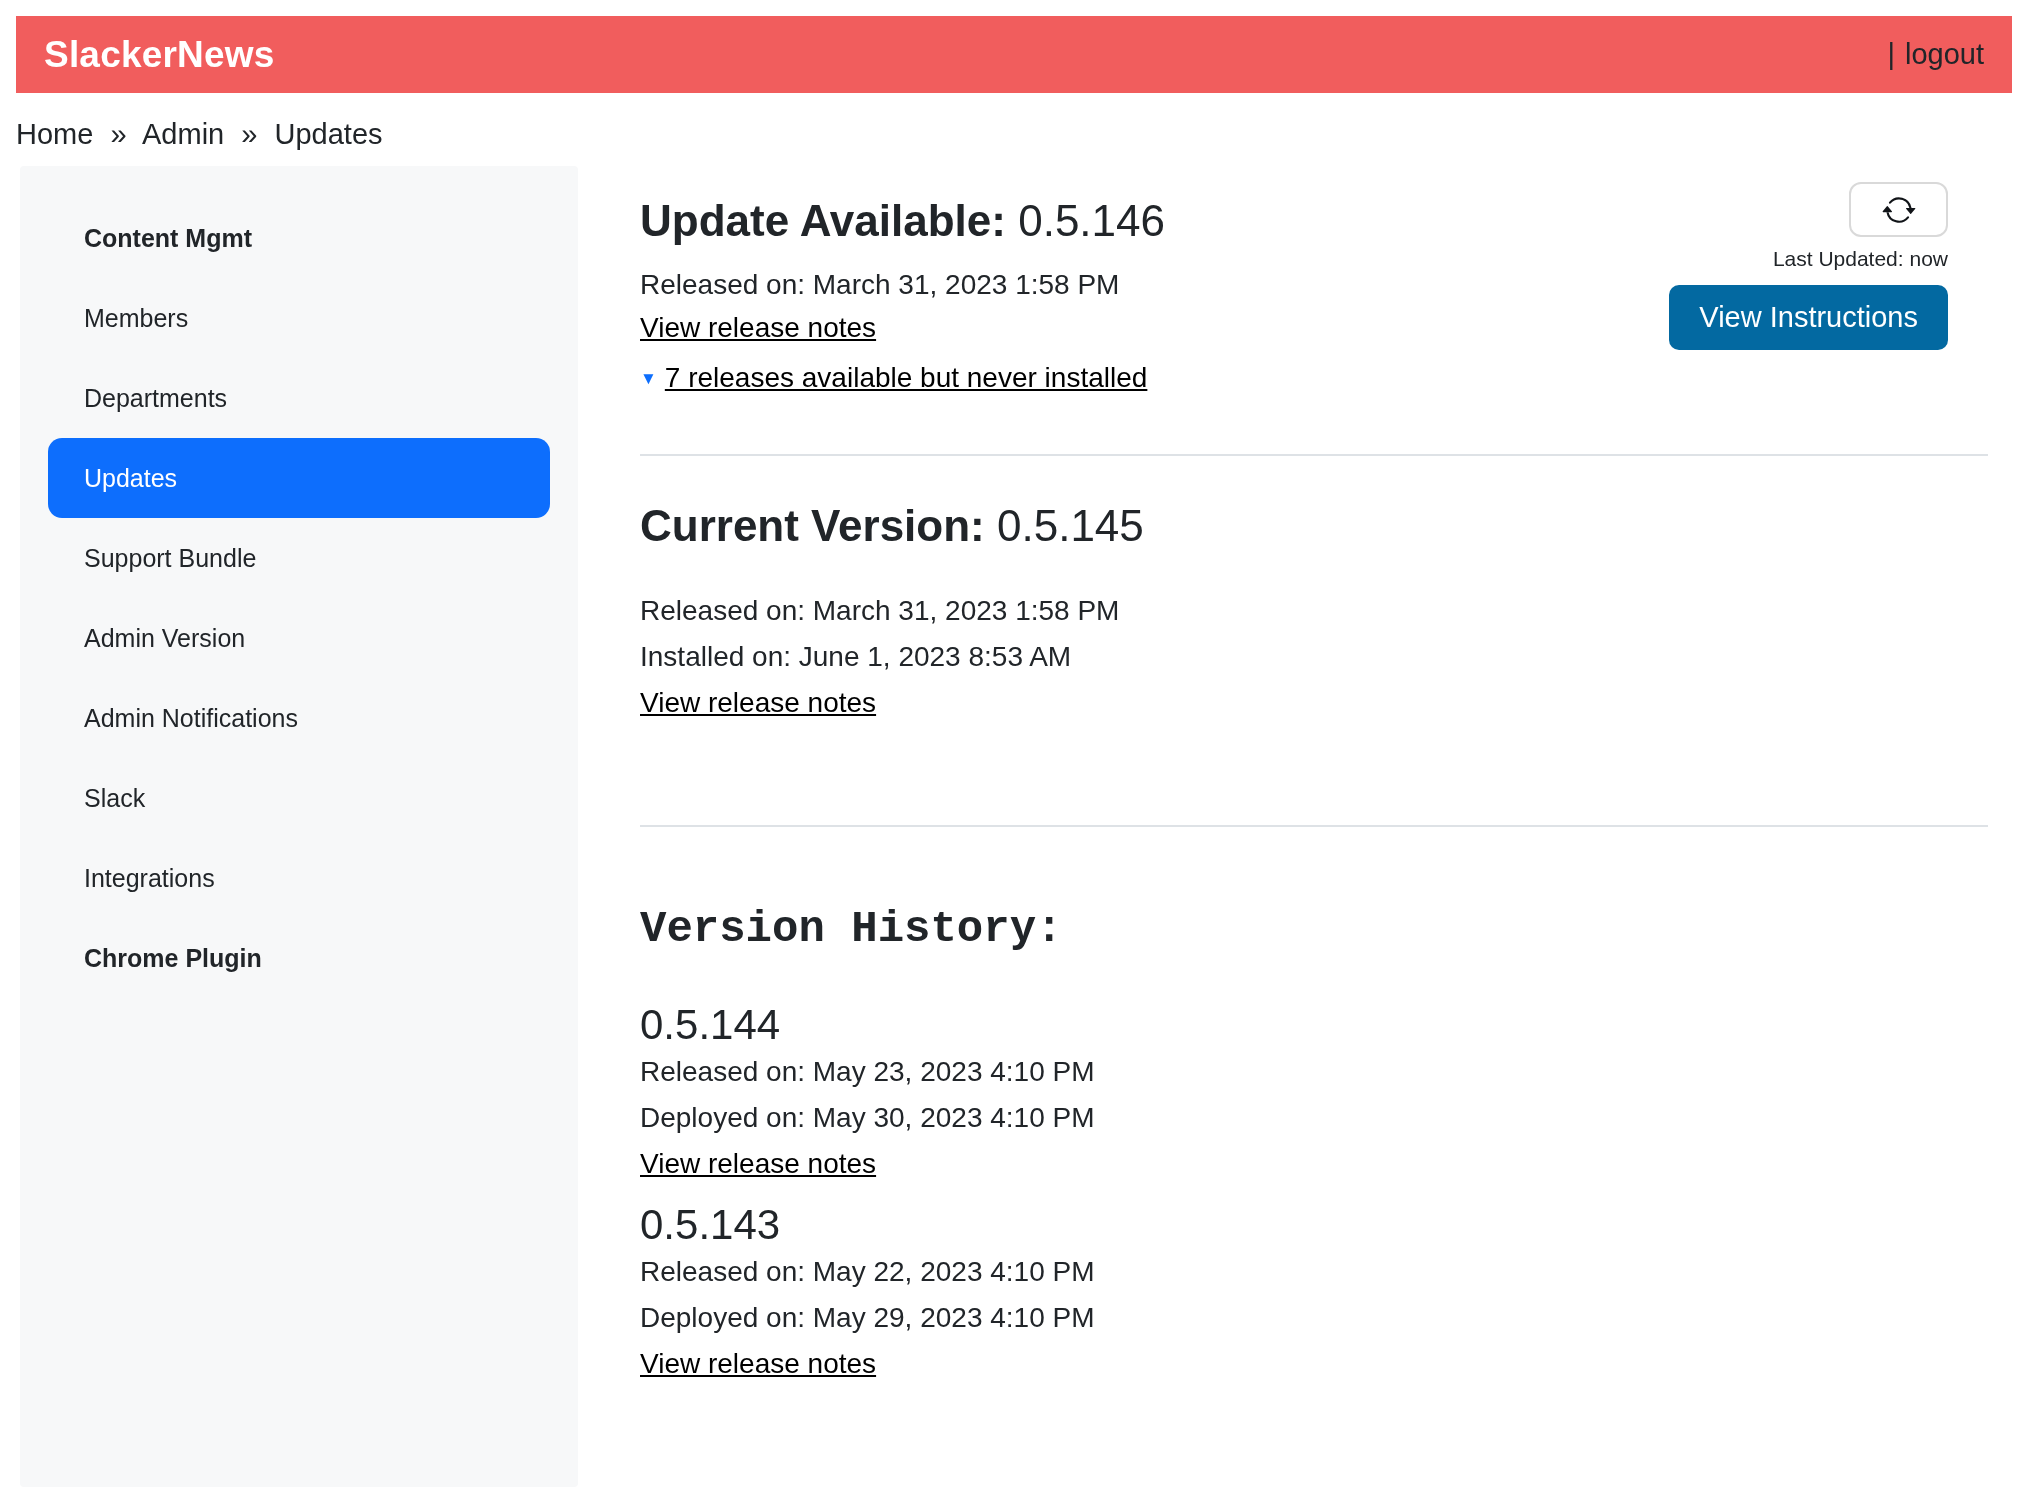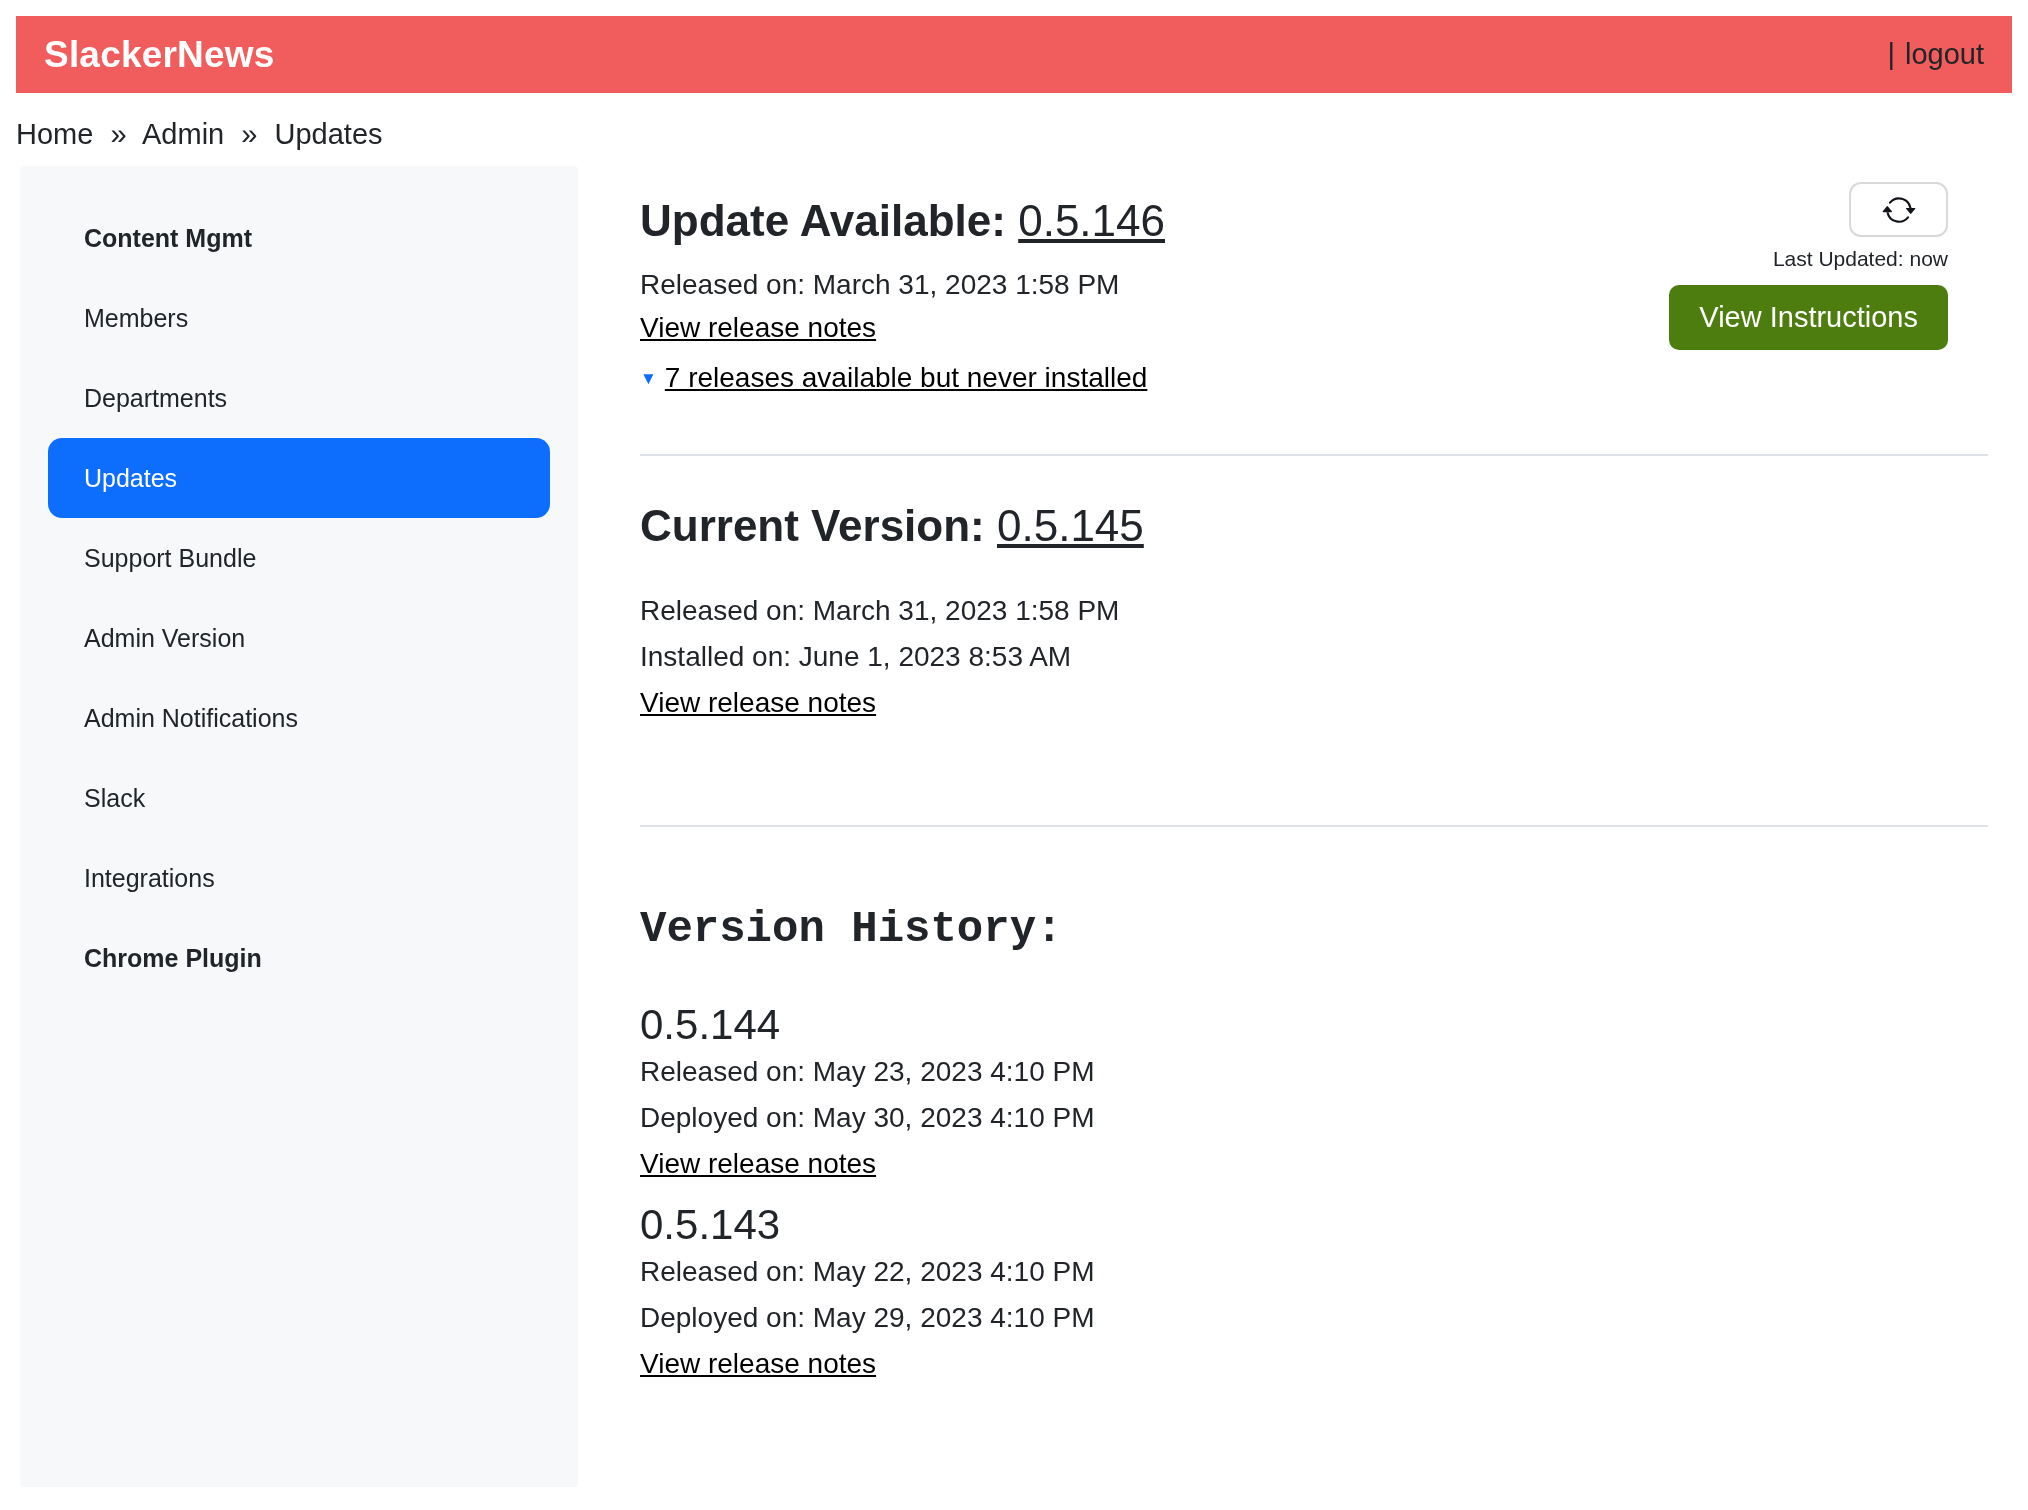--- a/index.html
+++ b/index.html
@@ -32,21 +32,21 @@
   .side-item.emph{font-weight:600;}
   .side-item.active{
     background:#0d6efd;color:#ffffff;margin:0 28px;padding-left:36px;
     border-radius:14px;height:80px;
   }
   .content{
     position:absolute;left:640px;top:166px;width:1348px;
   }
   
   .h-big{font-size:44px;font-weight:700;line-height:52px;margin:29px 0 0 0;}
-  .h-big .ver{font-weight:400;text-decoration:underline;}
+  .h-big .ver{font-weight:400;}
   .info{font-size:28px;line-height:46px;margin:0;}
   .info.first{margin-top:18px;line-height:40px;}
   a.note-link{color:#000000;text-decoration:underline;font-size:28px;cursor:pointer;}
   .link-row{line-height:46px;margin:0;}
   .toggle-row{line-height:46px;margin:0;}
   .caret{
     color:#0d6efd;font-size:17px;vertical-align:3px;margin-right:8px;display:inline-block;
   }
   hr.sep{border:none;border-top:2px solid #dee2e6;margin:49px 0 0 0;}
   hr.sep2{border:none;border-top:2px solid #dee2e6;margin:95px 0 0 0;}
@@ -58,21 +58,21 @@
   
   .rail{position:absolute;top:16px;right:40px;text-align:right;}
   .refresh-btn{
     display:inline-flex;align-items:center;justify-content:center;
     width:99px;height:55px;background:#fff;border:2px solid #d9d9d9;border-radius:12px;
     cursor:pointer;box-sizing:border-box;
   }
   .refresh-btn svg{width:34px;height:34px;fill:#111418;}
   .last-updated{font-size:21px;color:#212529;margin-top:10px;}
   .instructions-btn{
-    margin-top:14px;display:inline-block;background:#4d7c0f;color:#fff;border:none;
+    margin-top:14px;display:inline-block;background:#0369a1;color:#fff;border:none;
     font-size:29px;line-height:29px;padding:18px 30px;border-radius:10px;cursor:pointer;
     font-family:"Liberation Sans","DejaVu Sans",sans-serif;
   }
 </style>
 </head>
 <body>
 
 <div class="page">
 
   <header class="topbar">

